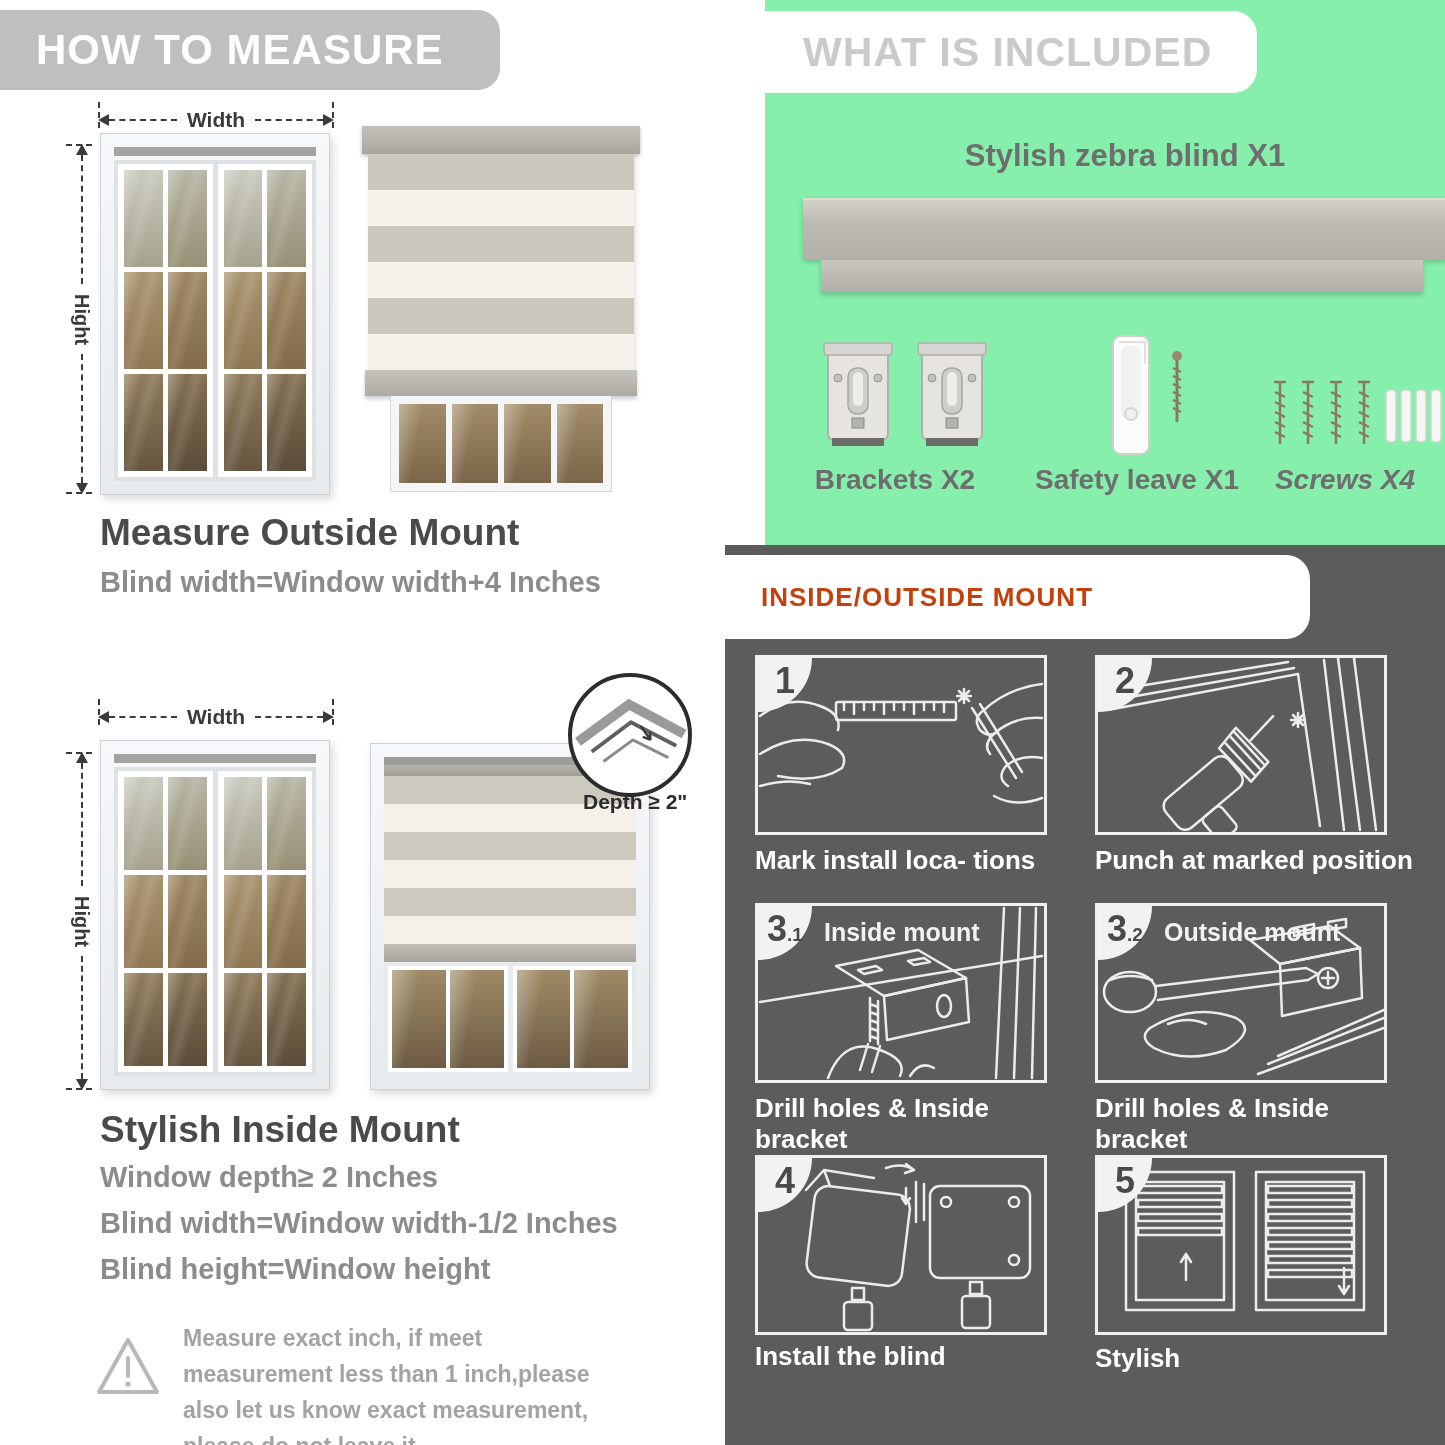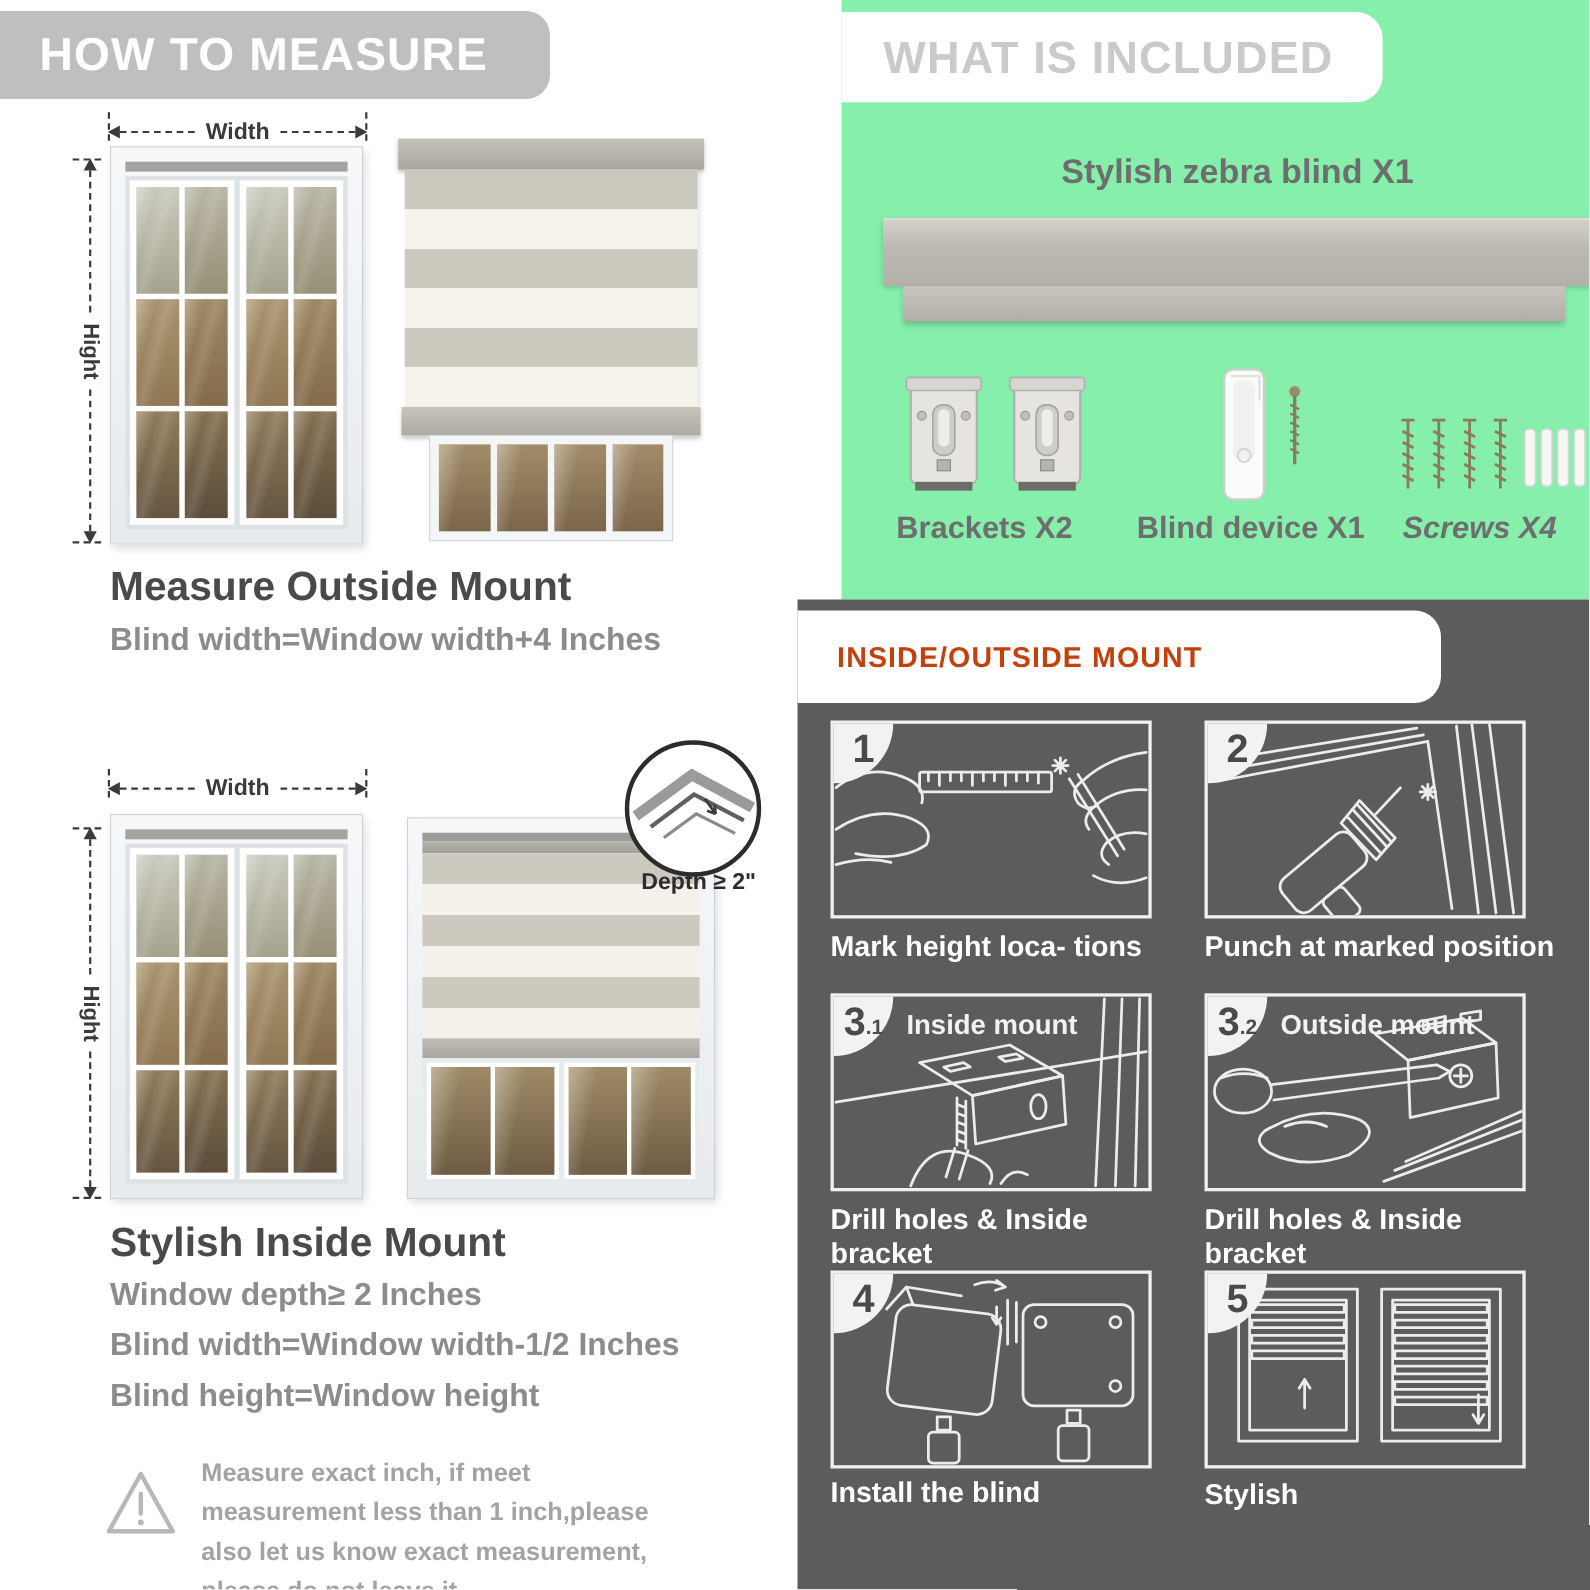--- a/index.html
+++ b/index.html
@@ -313,21 +313,21 @@
         </g>
         <g fill="#f6f6f4" stroke="#d4d4d2" stroke-width="1.5">
           <rect x="126" y="16" width="10" height="52" rx="4"></rect>
           <rect x="141" y="16" width="10" height="52" rx="4"></rect>
           <rect x="156" y="16" width="10" height="52" rx="4"></rect>
           <rect x="171" y="16" width="10" height="52" rx="4"></rect>
         </g>
       </svg>
 
       <div class="comp-label" style="left:35px; width:190px;">Brackets X2</div>
-      <div class="comp-label" style="left:262px; width:220px;">Blind device X1</div>
+      <div class="comp-label" style="left:262px; width:220px;">Safety leave X1</div>
       <div class="comp-label" style="left:490px; width:180px;font-style:italic;">Screws X4</div>
     </div>
 
     <div class="mount-section">
       <div class="iom-header">
         <span>INSIDE/OUTSIDE MOUNT</span>
       </div>
 
       <div class="step-panel" style="left:30px; top:110px;">
         <div class="badge">
@@ -342,21 +342,21 @@
           <path d="M2,58 Q30,36 62,48 Q84,56 80,72"></path>
           <path d="M2,96 Q36,74 70,86 Q92,95 84,110 Q60,126 20,118"></path>
           <path d="M2,128 Q30,120 52,126"></path>
           <path d="M284,26 Q250,30 226,52"></path>
           <path d="M284,60 Q258,58 238,74 Q224,86 232,96"></path>
           <path d="M284,100 Q262,96 248,108 Q238,120 250,128"></path>
           <path d="M284,140 Q258,150 236,138"></path>
           <path d="M226,52 Q214,60 222,72 Q230,80 240,74"></path>
         </svg>
       </div>
-      <div class="step-caption" style="left:30px; top:300px;">Mark height loca- tions</div>
+      <div class="step-caption" style="left:30px; top:300px;">Mark install loca- tions</div>
 
       <div class="step-panel" style="left:370px; top:110px;">
         <div class="badge">
             <span class="badge-num">2</span>
             <span class="badge-sub"></span>
           </div>
         <svg class="art" viewBox="0 0 286 174">
           <path d="M4,44 L196,10 M4,34 L190,4 M10,52 L200,16"></path>
           <path d="M200,16 L222,168"></path>
           <path d="M226,2 L246,172 M240,0 L262,172 M256,0 L278,172"></path>

